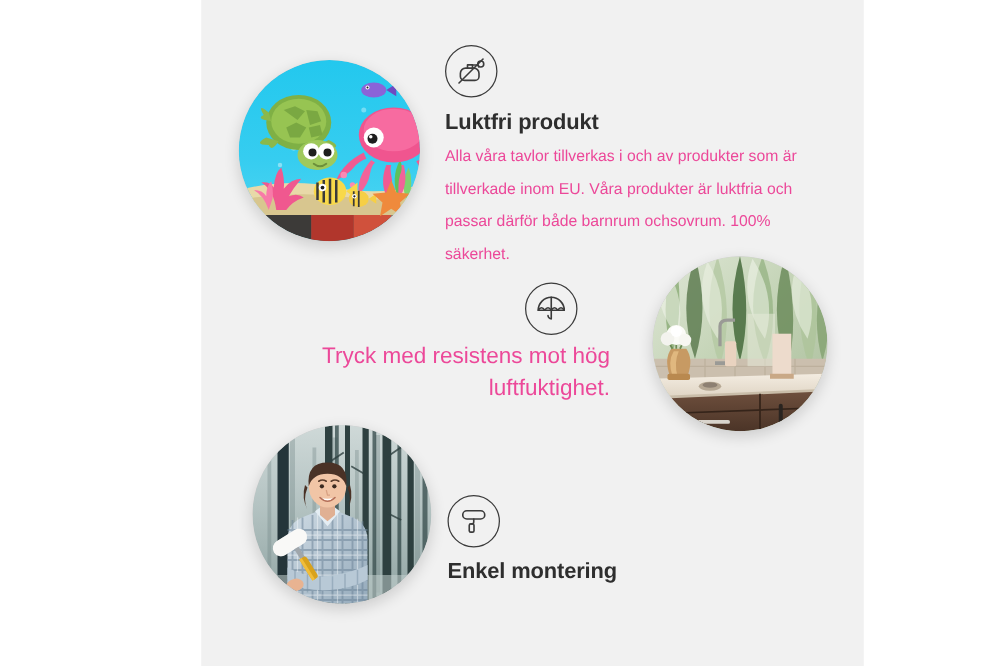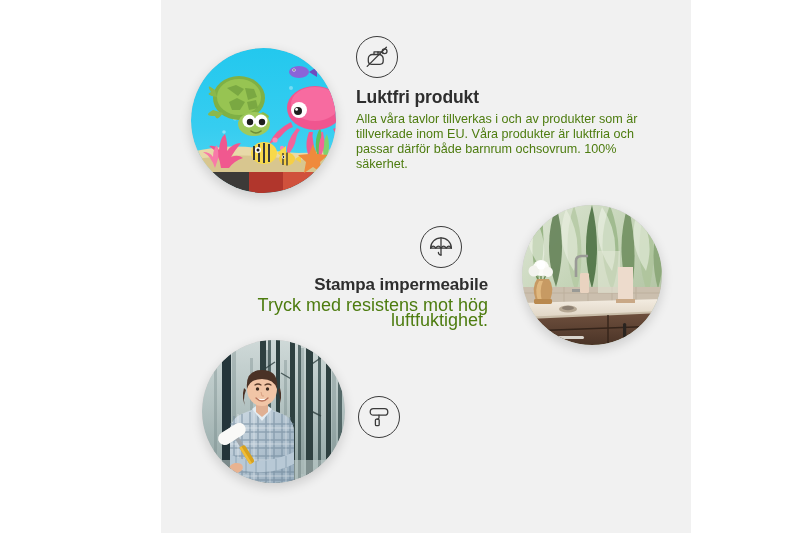--- a/index.html
+++ b/index.html
@@ -58,22 +58,22 @@
     font-size: 17.5px;
     font-weight: bold;
     color: #2e2e2e;
     letter-spacing: -0.1px;
     margin-top: 9px;
     white-space: nowrap;
   }
 
   .feat-body {
     font-size: 12.6px;
-    line-height: 15px;
-    color: #4d7c0f;
+    line-height: 26px;
+    color: #ec4899;
     margin-top: 4px;
   }
 
   
   #feature-odourfree { left: 330px; top: 36px; width: 300px; }
 
   
   #feature-waterproof { left: 162px; top: 226px; width: 300px; text-align: right; }
   #feature-waterproof .feat-icon { margin-left: auto; margin-right: 26px; }
   #feature-waterproof .feat-title { font-size: 17px; margin-top: 7px; }
@@ -407,27 +407,27 @@
 
   <div class="feature" id="feature-waterproof">
     <div class="feat-icon">
       <svg width="26" height="26" viewBox="0 0 26 26" fill="none" stroke="#3b3b3b" stroke-width="1.3" stroke-linecap="round" stroke-linejoin="round">
         <path d="M2.6 14.2 a10.4 10.4 0 0 1 20.8 0 z"></path>
         <path d="M2.6 14.2 q 2.6 -4 5.2 0 q 2.6 -4 5.2 0 q 2.6 -4 5.2 0 q 2.6 -4 5.2 0"></path>
         <line x1="13" y1="3.8" x2="13" y2="21"></line>
         <path d="M13 21 a2.6 2.6 0 0 1 -2.6 -2.6"></path>
       </svg>
     </div>
-    <div class="feat-title">Stampa impermeabile</div>
     <div class="feat-body">Tryck med resistens mot hög luftfuktighet.</div>
   </div>
 
   <div class="feature" id="feature-assembly">
     <div class="feat-icon">
       <svg width="26" height="26" viewBox="0 0 26 26" fill="none" stroke="#3b3b3b" stroke-width="1.3" stroke-linecap="round" stroke-linejoin="round">
         <rect x="4.2" y="4.6" width="17.6" height="6.6" rx="3.3"></rect>
         <path d="M13 11.2 v2.4 a1.5 1.5 0 0 1 -1.5 1.5 h-0.4"></path>
         <rect x="9.4" y="15.1" width="3.8" height="6.6" rx="1.2"></rect>
       </svg>
     </div>
+    <div class="feat-title">Enkel montering</div>
   </div>
 
 </div>
 
 </body></html>

